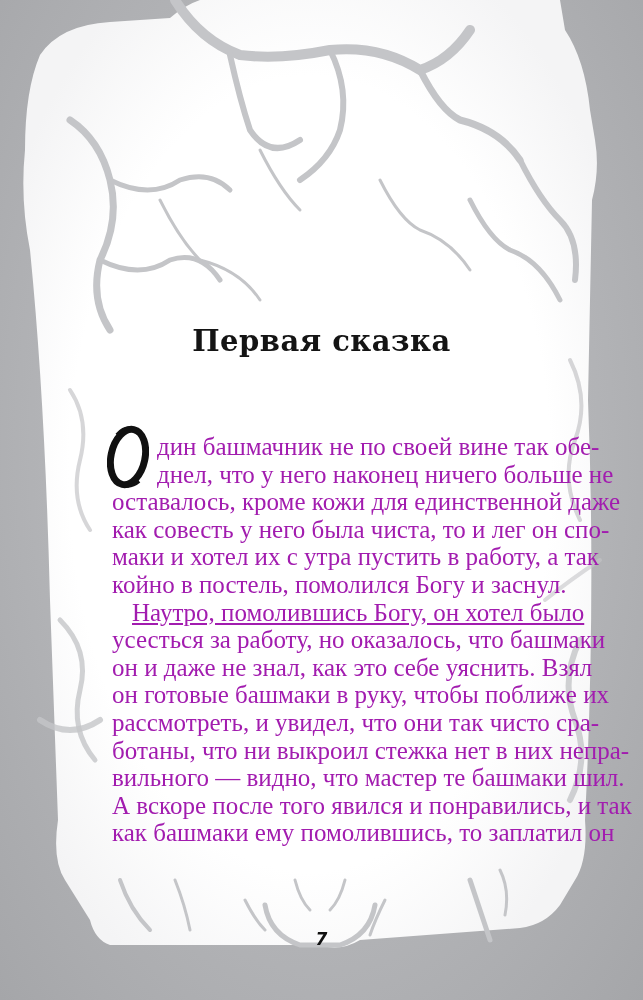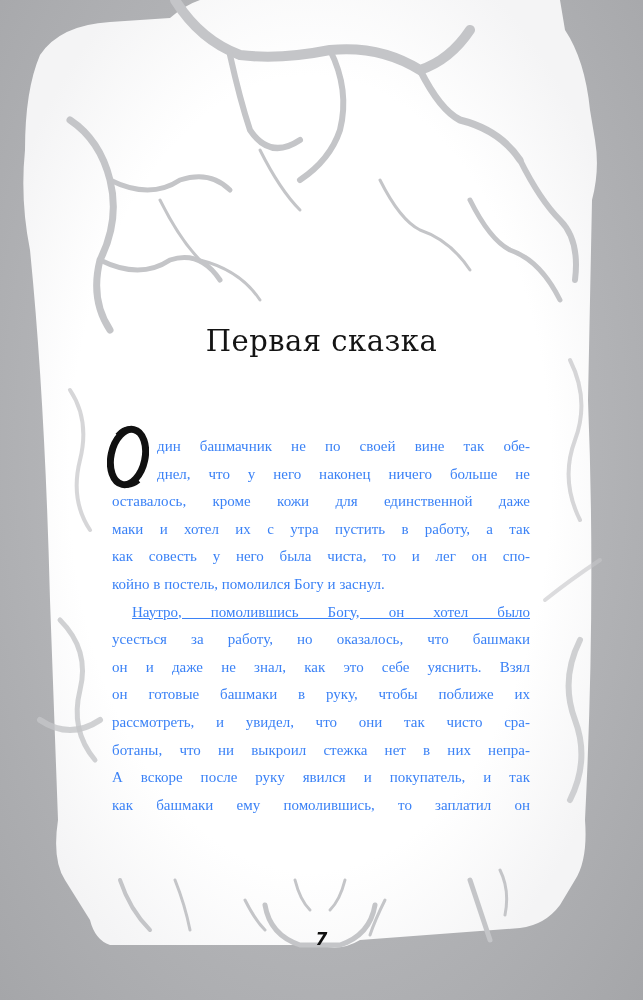--- a/index.html
+++ b/index.html
@@ -7,26 +7,26 @@
     width: 643px; height: 1000px; overflow: hidden; position: relative;
     background: radial-gradient(ellipse at 50% 45%, #d8d9db 0%, #b4b5b8 55%, #a5a6a9 100%);
     font-family: "Liberation Serif", serif;
   }
   .page {
     position: absolute; left: 0; top: 0; width: 643px; height: 1000px;
   }
   svg.frame { position: absolute; left: 0; top: 0; }
   .title {
     position: absolute; left: 0; width: 643px; top: 305px;
-    text-align: center; font-family: "DejaVu Serif", serif; font-weight: normal;
+    text-align: center; font-family: "DejaVu Serif", serif; font-weight: bold;
     font-size: 29px; color: #141414; letter-spacing: 0.5px;
   }
   .text {
     position: absolute; left: 112px; top: 433px; width: 418px;
-    font-size: 15px; line-height: 27.6px; color: #3b82f6;
+    font-size: 25px; line-height: 27.6px; color: #a21caf;
   }
   .line { display: block; white-space: nowrap; text-align: justify; text-align-last: justify; }
   .line.last { text-align-last: left; }
   .dropcap-line { padding-left: 45px; }
   .indent { padding-left: 20px; text-decoration: underline; }
   .dropcap {
     position: absolute; left: -5px; top: -8px; width: 42px; height: 64px;
   }
   .page-number {
     position: absolute; left: 0; width: 643px; top: 929px; text-align: center;
@@ -84,27 +84,28 @@
 
   <div class="text">
     <svg class="dropcap" viewBox="0 0 42 64">
       <ellipse cx="21" cy="32" rx="17" ry="28" fill="none" stroke="#111" stroke-width="7" transform="rotate(12 21 32)"></ellipse>
       <path d="M10 10 Q21 -2 33 8" stroke="#111" stroke-width="4" fill="none"></path>
       <path d="M8 54 Q20 66 32 56" stroke="#111" stroke-width="4" fill="none"></path>
     </svg>
     <span class="line dropcap-line">дин башмачник не по своей вине так обе-</span>
     <span class="line dropcap-line">днел, что у него наконец ничего больше не</span>
     <span class="line">оставалось, кроме кожи для единственной даже</span>
+    <span class="line">как совесть у него была чиста, то и лег он спо-</span>
     <span class="line">маки и хотел их с утра пустить в работу, а так</span>
-    <span class="line">как совесть у него была чиста, то и лег он спо-</span>
     <span class="line last">койно в постель, помолился Богу и заснул.</span>
     <span class="line indent">Наутро, помолившись Богу, он хотел было</span>
     <span class="line">усесться за работу, но оказалось, что башмаки</span>
     <span class="line">он и даже не знал, как это себе уяснить. Взял</span>
     <span class="line">он готовые башмаки в руку, чтобы поближе их</span>
     <span class="line">рассмотреть, и увидел, что они так чисто сра-</span>
     <span class="line">ботаны, что ни выкроил стежка нет в них непра-</span>
-    <span class="line">А вскоре после руку явился и покупатель, и так</span>
+    <span class="line">вильного — видно, что мастер те башмаки шил.</span>
+    <span class="line">А вскоре после того явился и понравились, и так</span>
     <span class="line">как башмаки ему помолившись, то заплатил он</span>
   </div>
 
   <div class="page-number">7</div>
 </div>
 
 </body></html>

